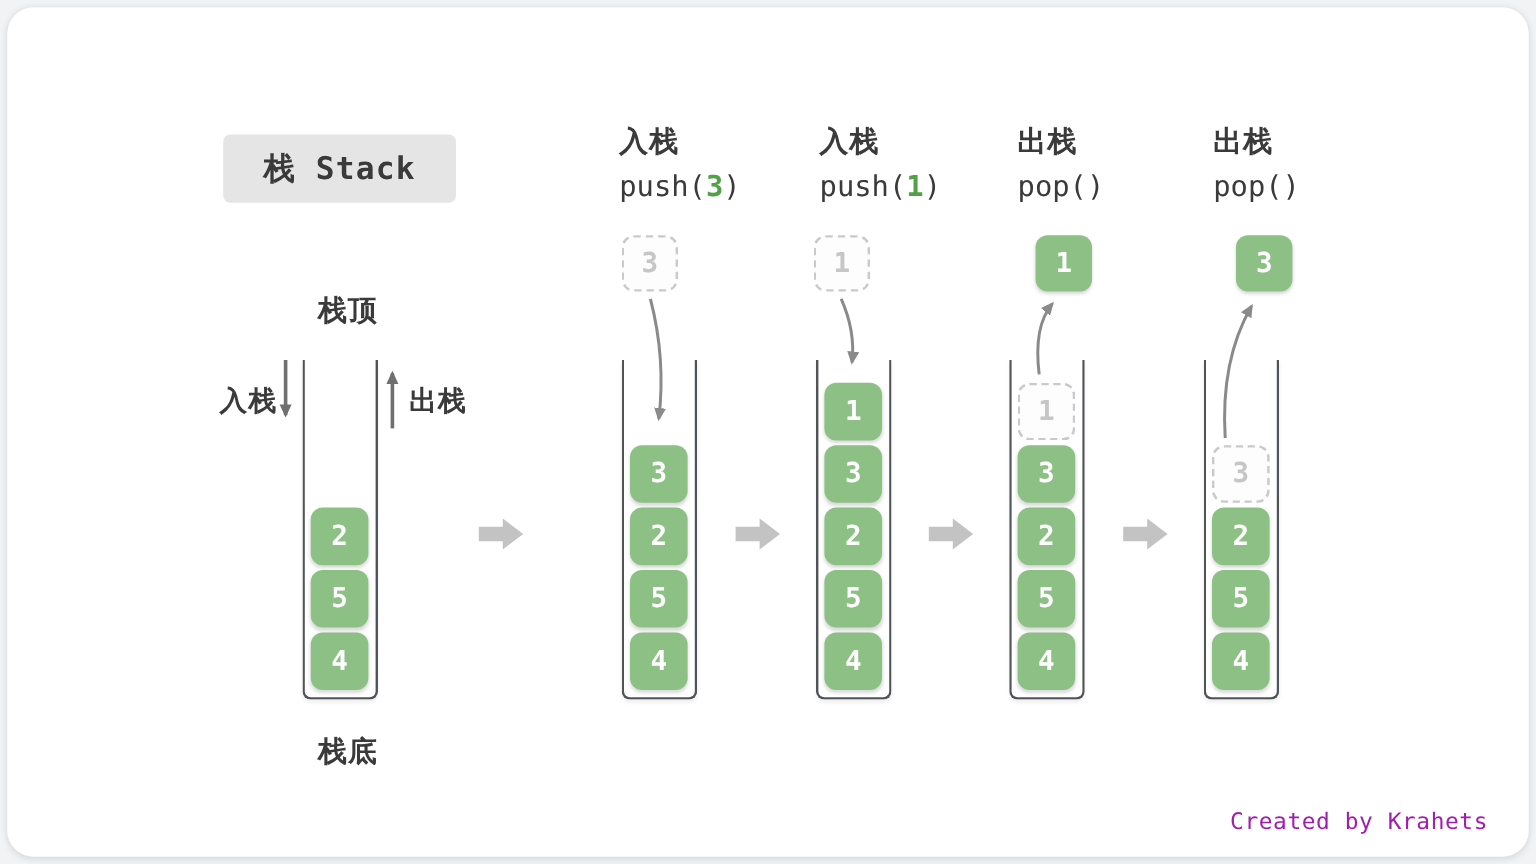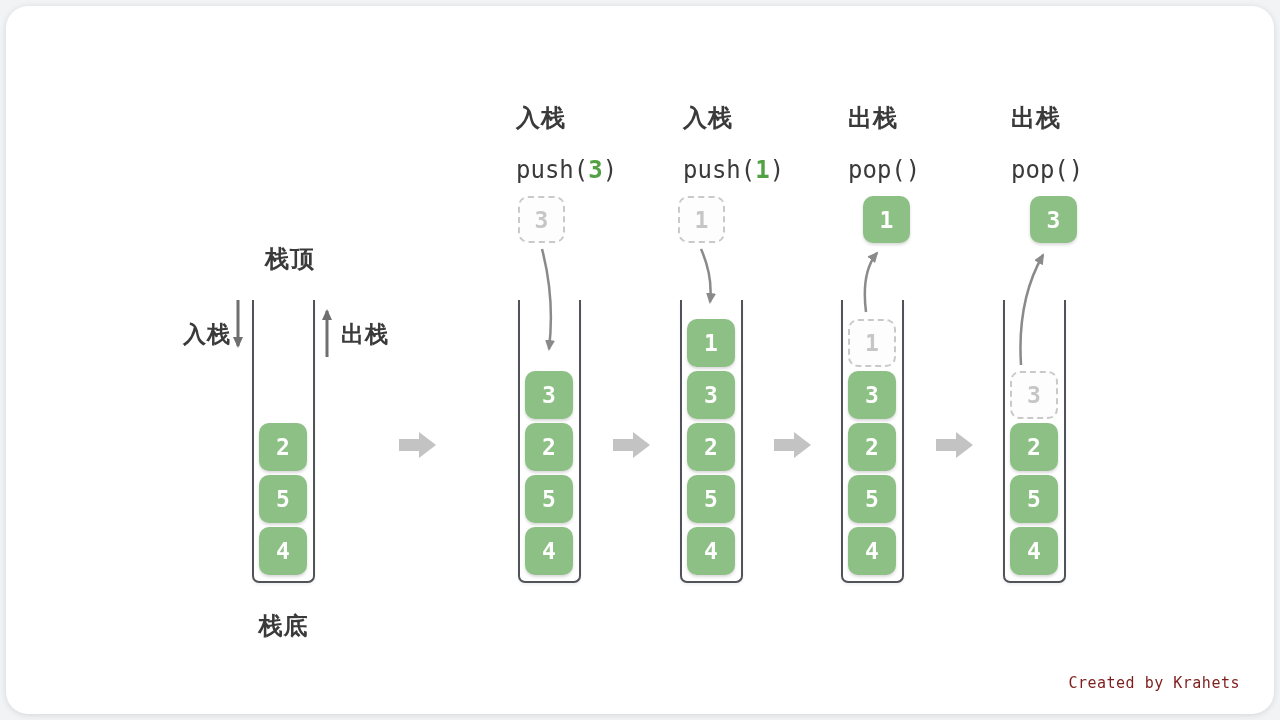--- a/index.html
+++ b/index.html
@@ -21,28 +21,28 @@
     display:flex;align-items:center;justify-content:center;
     font-family:"DejaVu Sans Mono","Liberation Mono",monospace;
     font-size:26px;font-weight:bold;color:var(--dark,#3A3A3A);letter-spacing:1px;
   }
 
   .cn-label{
     position:absolute;font-size:24px;font-weight:bold;
     color:var(--dark,#3A3A3A);letter-spacing:1px;white-space:nowrap;
   }
   #lbl-top{left:252px;top:243px;width:63px;text-align:right;}
-  #lbl-bottom{left:252px;top:610px;width:63px;text-align:center;}
+  #lbl-bottom{left:252px;top:610px;width:63px;text-align:right;}
   #lbl-push{left:183px;top:319px;font-size:23px;}
   #lbl-pop{left:341px;top:319px;font-size:23px;}
 
   .col-header{position:absolute;top:102px;color:var(--dark,#3A3A3A);white-space:nowrap;}
   .h-cn{font-size:24px;font-weight:bold;letter-spacing:1px;}
   .h-code{
-    margin-top:22px;font-family:"DejaVu Sans Mono","Liberation Mono",monospace;
+    margin-top:7px;font-family:"DejaVu Sans Mono","Liberation Mono",monospace;
     font-size:24px;
   }
   .h-code .arg{color:var(--arg-green,#52A145);font-weight:bold;}
 
   .container{
     position:absolute;top:300px;width:63px;height:283px;box-sizing:border-box;
     border:2px solid var(--container-border,#505357);border-top:none;
     border-radius:0 0 7px 7px;background:#ffffff;
     box-shadow:0 2px 3px rgba(0,0,0,0.06);
   }
@@ -57,30 +57,33 @@
   .cell.solid{background:var(--green,#8DC084);color:#ffffff;box-shadow:0 2px 3px rgba(0,0,0,0.15);}
   .cell.dashed{background:#fdfdfd;border:2px dashed var(--dashed-border,#C9C9C9);color:var(--dashed-text,#C6C6C6);}
 
   .cell.float{top:196px;width:47px;height:47px;left:auto;}
 
   .overlay{position:absolute;left:0;top:0;pointer-events:none;}
 
   .watermark{
     position:absolute;right:40px;top:674px;
     font-family:"DejaVu Sans Mono","Liberation Mono",monospace;
-    font-size:15px;color:#7f1d1d;letter-spacing:0.5px;
+    font-size:19px;color:#a21caf;letter-spacing:0.5px;
   }
 </style>
 </head>
 <body style="--green: #8DC084; --arg-green: #52A145; --dashed-border: #C9C9C9; --dashed-text: #C6C6C6; --dark: #3A3A3A; --title-bg: #E5E5E5; --container-border: #505357;">
 
 <div class="card"></div>
 
 <div class="stage">
 
+  <div class="title-box">
+    <span>栈 Stack</span>
+  </div>
 
   <div id="lbl-top" class="cn-label">栈顶</div>
   <div id="lbl-bottom" class="cn-label">栈底</div>
   <div id="lbl-push" class="cn-label">入栈</div>
   <div id="lbl-pop" class="cn-label">出栈</div>
 
   <div id="columns">
       <div class="container" style="left: 252px;">
         <div class="cell solid" style="bottom: 6px;">4</div>
         <div class="cell solid" style="bottom: 58px;">5</div>

